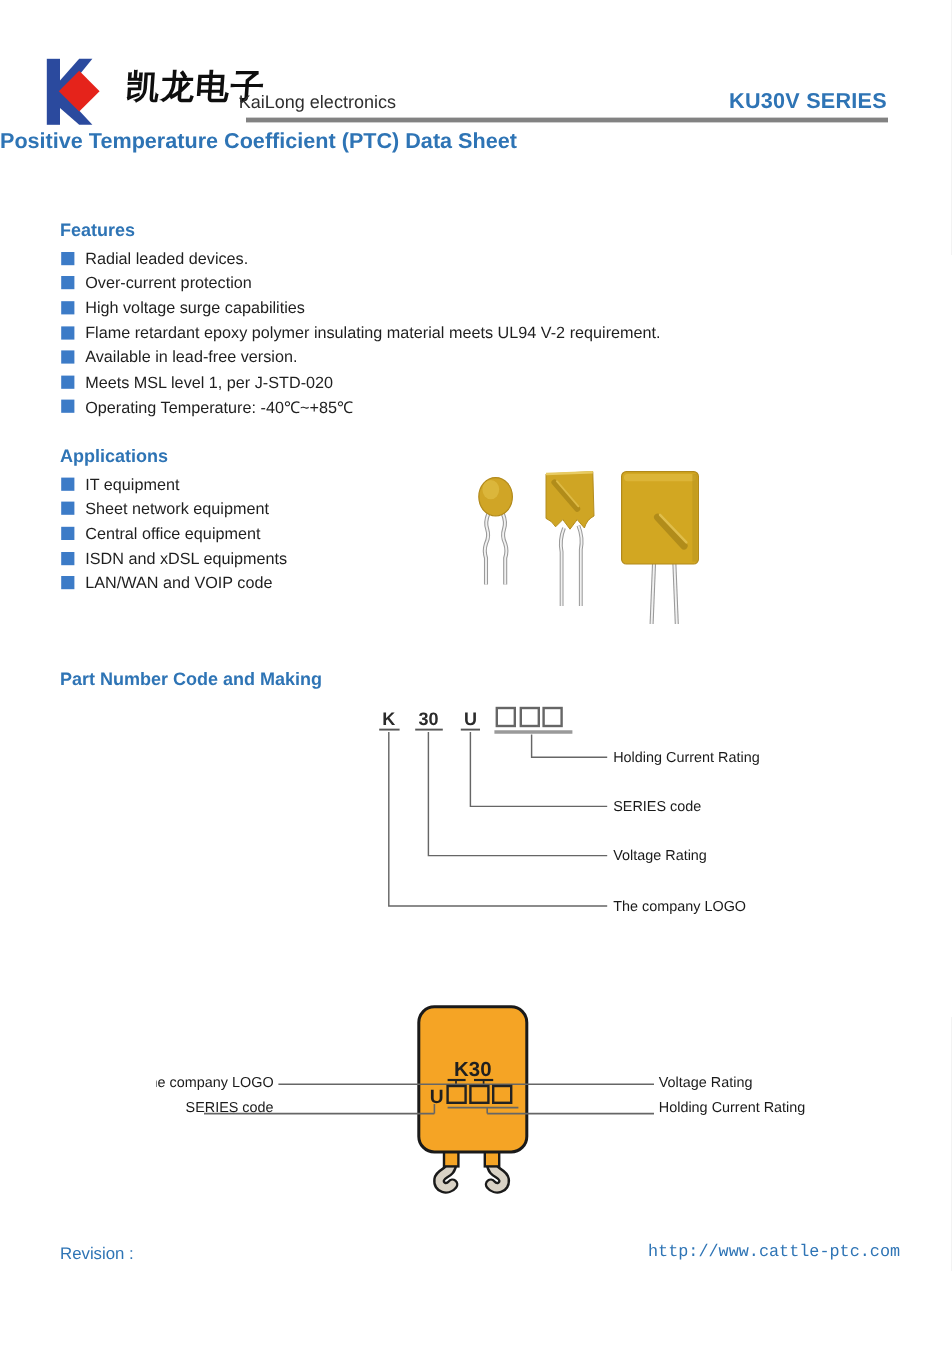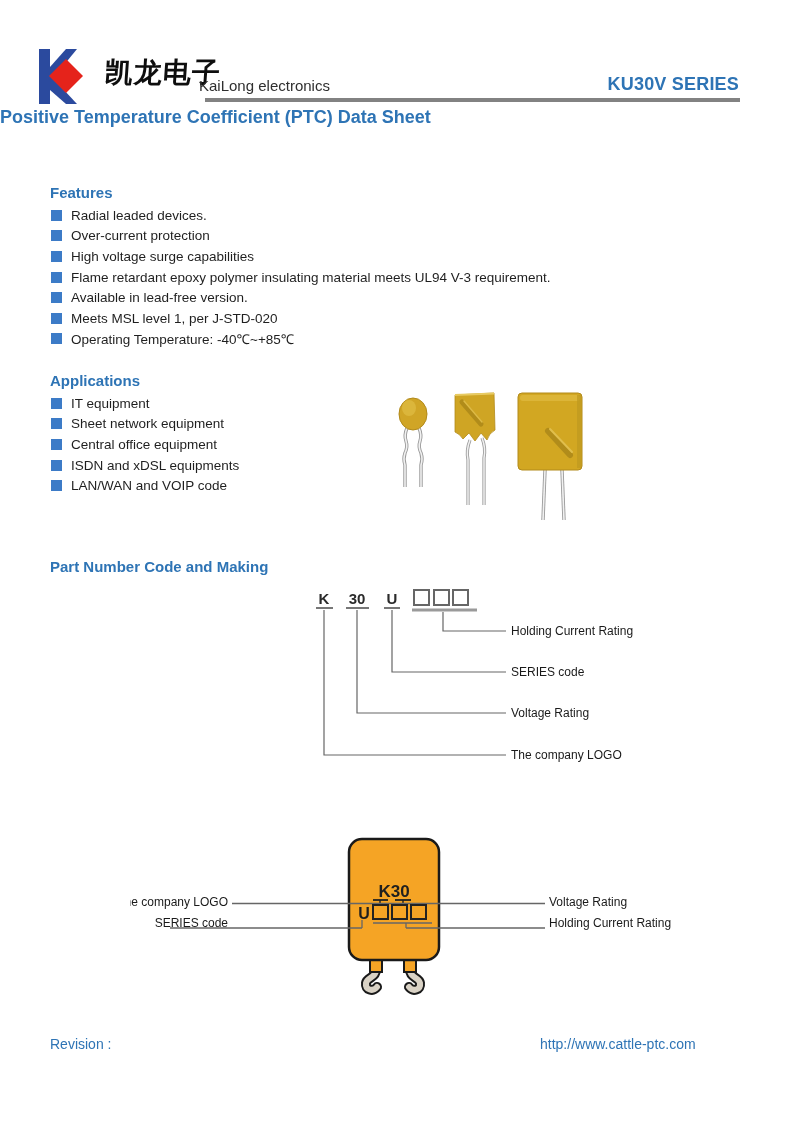--- a/index.html
+++ b/index.html
@@ -21,21 +21,21 @@
   .list{display:flex;flex-direction:column;}
   .li{height:20.6px;display:flex;align-items:center;}
   .bullet{width:11px;height:11px;background:#3c7bc7;margin-right:9px;flex:0 0 auto;}
   .li-text{font-size:13.5px;color:#1f1f1f;white-space:nowrap;}
   
   svg text{font-family:"Liberation Sans",sans-serif;}
   .diag-label{font-size:12px;fill:#1a1a1a;}
   .code-char{font-size:15px;font-weight:600;fill:#2b2b2b;}
   
   .footer-left{left:50px;top:1036px;font-size:14px;color:#2e74b5;}
-  .footer-url{left:540px;top:1036px;font-size:14px;color:#2e74b5;cursor:pointer;}
+  .footer-url{left:540px;top:1036px;font-size:14px;color:#2e74b5;cursor:pointer;font-family:Liberation Mono, monospace;}
 </style>
 </head>
 <body>
 
 <div class="page">
 
   <svg class="abs" style="left:38px;top:46px;" width="62" height="60" viewBox="0 0 62 60">
     <rect x="1" y="3" width="11" height="55" fill="#2b4a9e"></rect>
     <polygon points="12,21 28,3 39,3 12,36" fill="#2b4a9e"></polygon>
     <polygon points="12,29 39,58 28,58 12,44" fill="#2b4a9e"></polygon>
@@ -57,21 +57,21 @@
     <div class="li">
         <span class="bullet"></span>
         <span class="li-text">Over-current protection</span>
       </div>
     <div class="li">
         <span class="bullet"></span>
         <span class="li-text">High voltage surge capabilities</span>
       </div>
     <div class="li">
         <span class="bullet"></span>
-        <span class="li-text">Flame retardant epoxy polymer insulating material meets UL94 V-3 requirement.</span>
+        <span class="li-text">Flame retardant epoxy polymer insulating material meets UL94 V-2 requirement.</span>
       </div>
     <div class="li">
         <span class="bullet"></span>
         <span class="li-text">Available in lead-free version.</span>
       </div>
     <div class="li">
         <span class="bullet"></span>
         <span class="li-text">Meets MSL level 1, per J-STD-020</span>
       </div>
     <div class="li">

